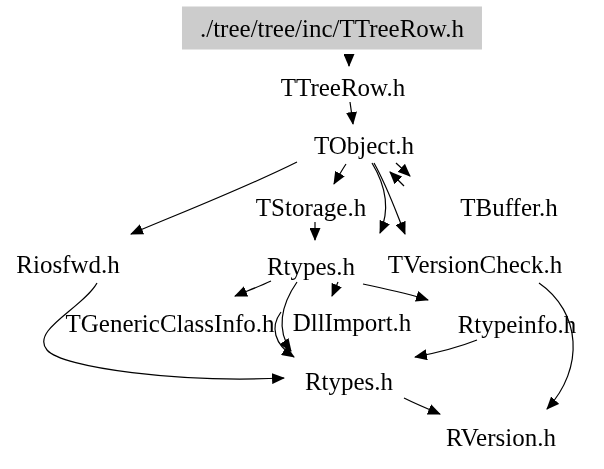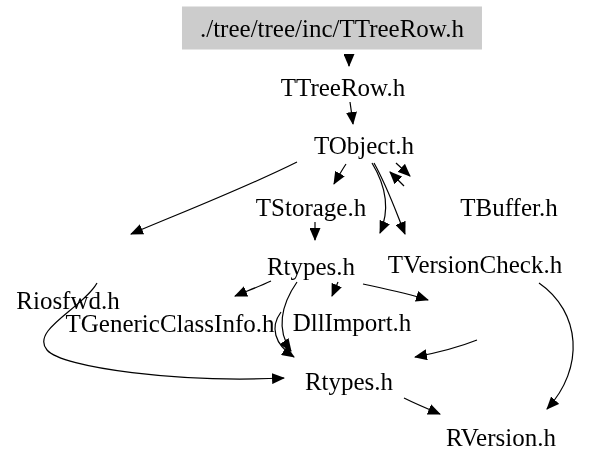--- a/index.html
+++ b/index.html
@@ -65,28 +65,29 @@
   <div class="node root" style="left:332px; top:28px;">./tree/tree/inc/TTreeRow.h</div>
 
   <div class="node" style="left:343px; top:87px;">TTreeRow.h</div>
 
   <div class="node" style="left:364px; top:145px;">TObject.h</div>
 
   <div class="node" style="left:311px; top:207px;">TStorage.h</div>
 
   <div class="node" style="left:479px; top:207px;margin-left:30px;">TBuffer.h</div>
 
-  <div class="node" style="left:68px; top:264px;margin-top:36px;">Riosfwd.h</div>
+  <div class="node" style="left:68px; top:264px;">Riosfwd.h</div>
 
   <div class="node" style="left:311px; top:266px;text-align:center;">Rtypes.h</div>
 
   <div class="node" style="left:475px; top:264px;">TVersionCheck.h</div>
 
   <div class="node" style="left:150px; top:323px;margin-left:20px;">TGenericClassInfo.h</div>
 
   <div class="node" style="left:352px; top:322px;">DllImport.h</div>
 
+  <div class="node" style="left:517px; top:324px;">Rtypeinfo.h</div>
 
   <div class="node" style="left:349px; top:381px;">Rtypes.h</div>
 
   <div class="node" style="left:501px; top:437px;">RVersion.h</div>
 
 </div>
 
 </body></html>

